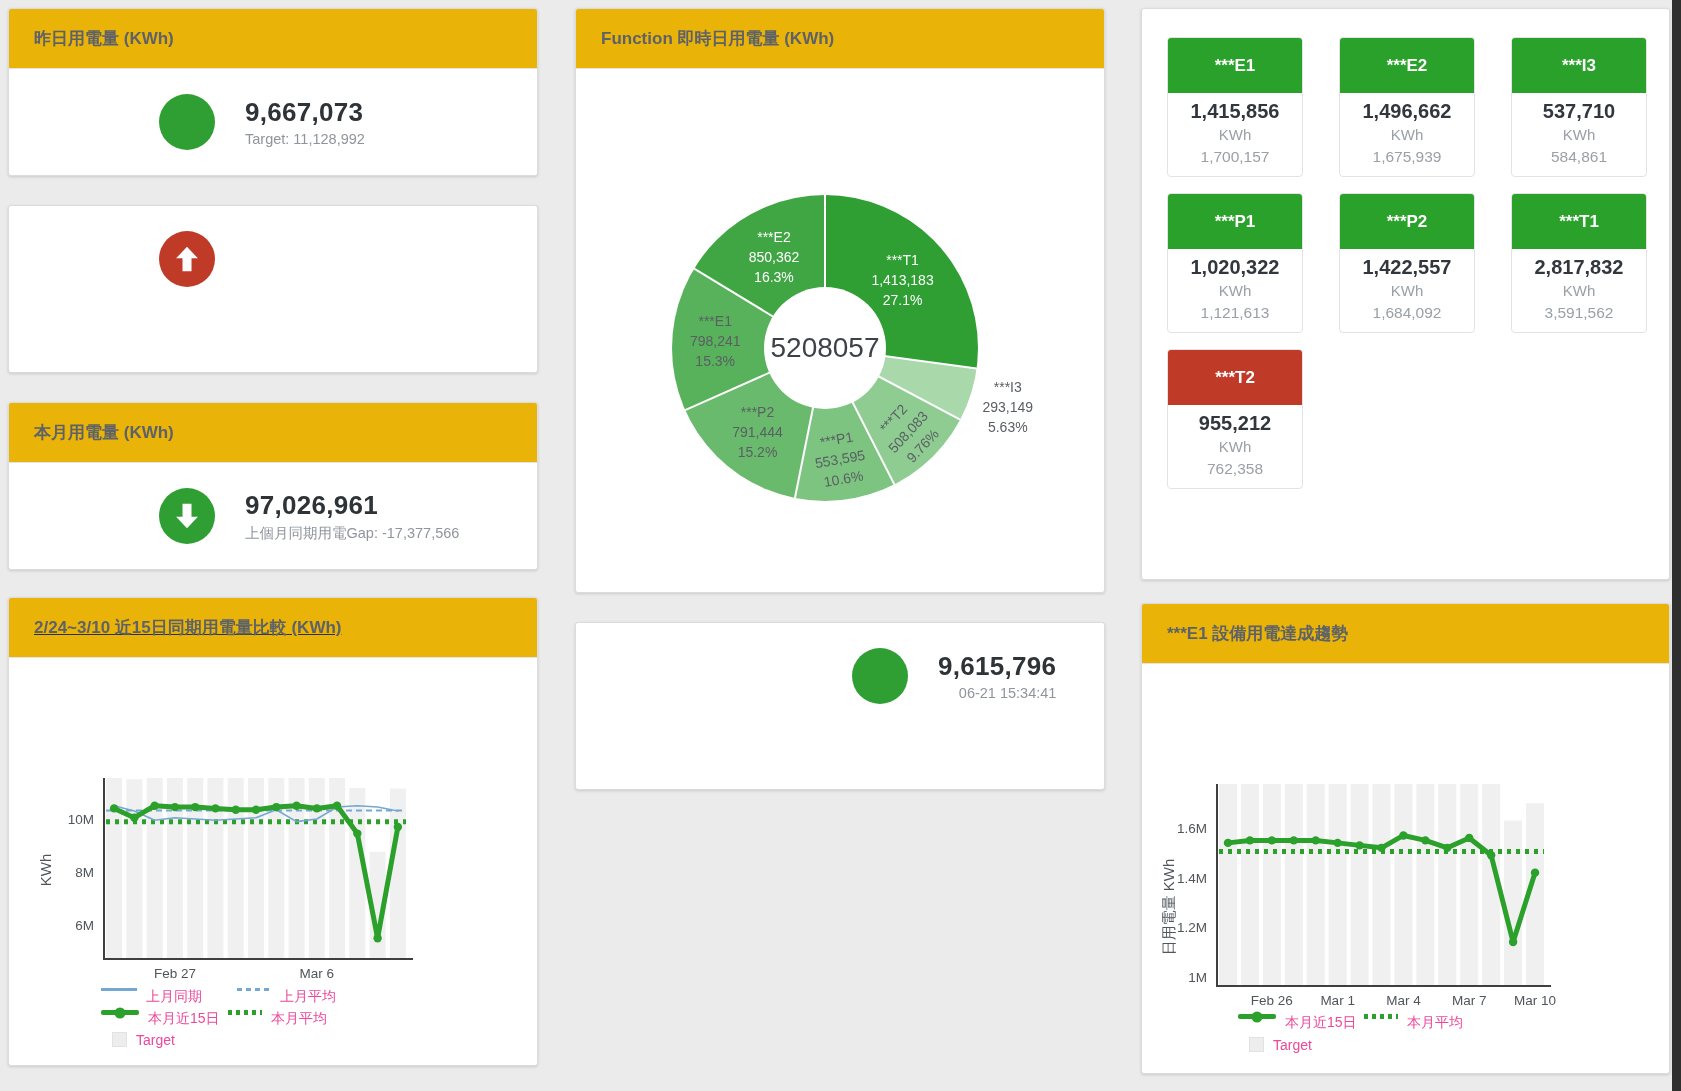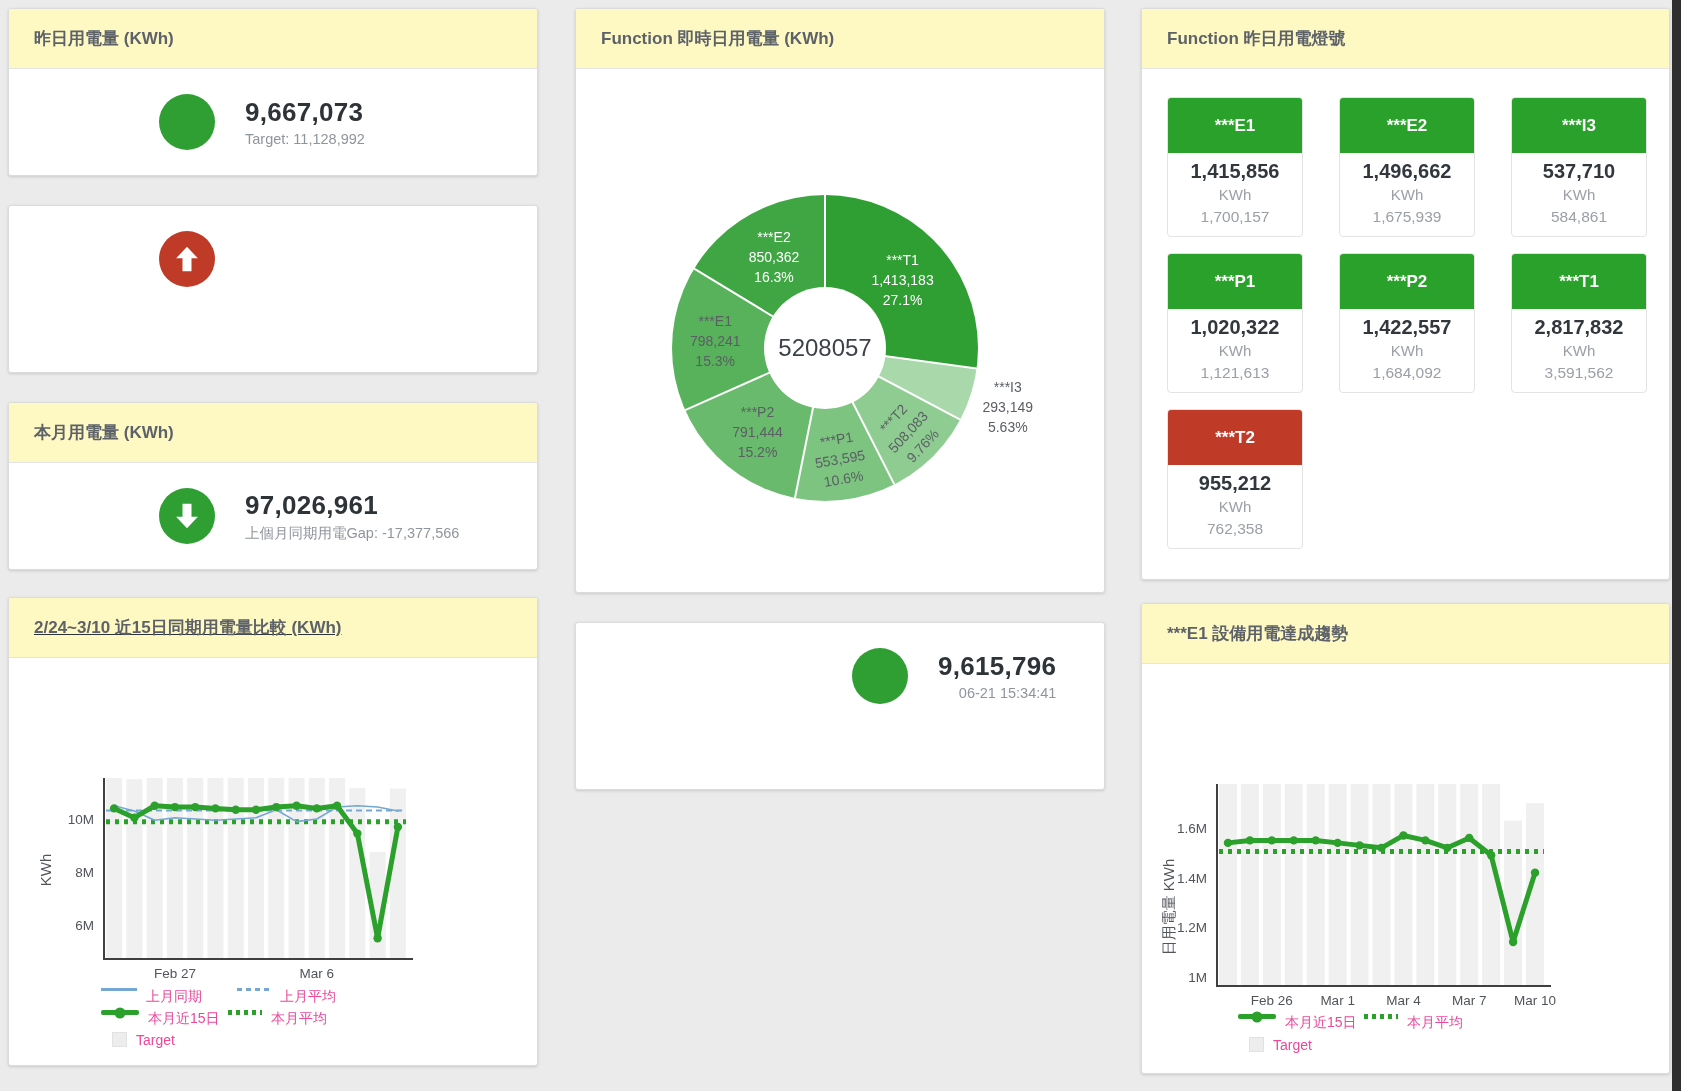--- a/index.html
+++ b/index.html
@@ -1,20 +1,20 @@
 <!DOCTYPE html>
 <html><head>
 <meta charset="utf-8">
 <style>
   * { margin:0; padding:0; box-sizing:border-box; }
   html,body { width:1681px; height:1091px; overflow:hidden; }
   body { background:#ebebeb; font-family:"Liberation Sans","DejaVu Sans",sans-serif; color:#2e3338; position:relative; }
   .card { position:absolute; background:#fff; border:1px solid #dcdcdc; border-radius:3px;
           box-shadow:0 1px 3px rgba(0,0,0,.14); overflow:hidden; }
-  .card-h { height:60px; background:#fef9c3; border-bottom:1px solid #e4e4e4;
+  .card-h { height:60px; background:#eab308; border-bottom:1px solid #e4e4e4;
             line-height:59px; padding-left:25px; font-size:17px; font-weight:bold; color:#5d6269; }
   .card-b { position:relative; height:calc(100% - 60px); }
   
   .stat-row { display:flex; align-items:center; height:100%; padding-left:150px; gap:30px; }
   .stat-row.shift { padding-left:276px; }
   .stat-icon { width:56px; height:56px; border-radius:50%; flex:0 0 auto;
                display:flex; align-items:center; justify-content:center; }
   .stat-num { font-size:26px; font-weight:bold; color:#2e3338; letter-spacing:.3px; }
   .stat-sub { font-size:14.5px; color:#8f959c; margin-top:3px; }
   .stat-sub.right { text-align:right; }
@@ -26,21 +26,21 @@
   .tile-body { padding:5px 2px 8px; }
   .tile-val { font-size:20px; font-weight:bold; color:#32373d; line-height:26px; }
   .tile-unit { font-size:15px; color:#9aa0a6; line-height:22px; }
   .tile-prev { font-size:15.5px; color:#9aa0a6; line-height:22px; }
   
   .donut-wrap { position:absolute; left:96px; top:126px; width:306px; height:306px; }
   .donut { position:absolute; inset:0; border-radius:50%; }
   .donut-hole { position:absolute; left:50%; top:50%; width:122px; height:122px; border-radius:50%;
                 background:#fff; transform:translate(-50%,-50%); z-index:3;
                 display:flex; align-items:center; justify-content:center; }
-  .donut-center { font-size:24px; color:#3d424a; }
+  .donut-center { font-size:28px; color:#3d424a; }
   .donut-sep { position:absolute; inset:0; z-index:2; }
   .donut-label { position:absolute; z-index:4; font-size:14px; line-height:20px; text-align:center; white-space:nowrap; }
   
   .chart-svg { position:absolute; left:0; top:0; }
   .legend-item { position:absolute; display:flex; gap:9px; font-size:14px; color:#ec4899; }
   .lg-ln { width:36px; height:2.5px; }
   .lg-thick { position:relative; width:38px; height:5px; border-radius:2px; }
   .lg-thick .dot { position:absolute; left:50%; top:50%; width:11px; height:11px; border-radius:50%; transform:translate(-50%,-50%); }
   .lg-dash { width:34px; height:2.5px; }
   .lg-dots { width:34px; height:5px; }
@@ -225,21 +225,20 @@
       <div class="stat-icon" style="background: rgb(47, 158, 51);"></div>
       <div>
         <div class="stat-num">9,615,796</div>
         <div class="stat-sub right">06-21 15:34:41</div>
       </div>
     </div>
   </div>
 </div>
 
 <div class="card" style="left:1141px;top:8px;width:529px;height:572px;">
-  <div class="card-h">Function 昨日用電燈號</div>
   <div class="card-b">
     <div class="tiles-grid" id="tiles-grid">
         <div class="tile">
           <div class="tile-head" style="background: rgb(42, 161, 42);">***E1</div>
           <div class="tile-body">
             <div class="tile-val">1,415,856</div>
             <div class="tile-unit">KWh</div>
             <div class="tile-prev">1,700,157</div>
           </div>
         </div>

